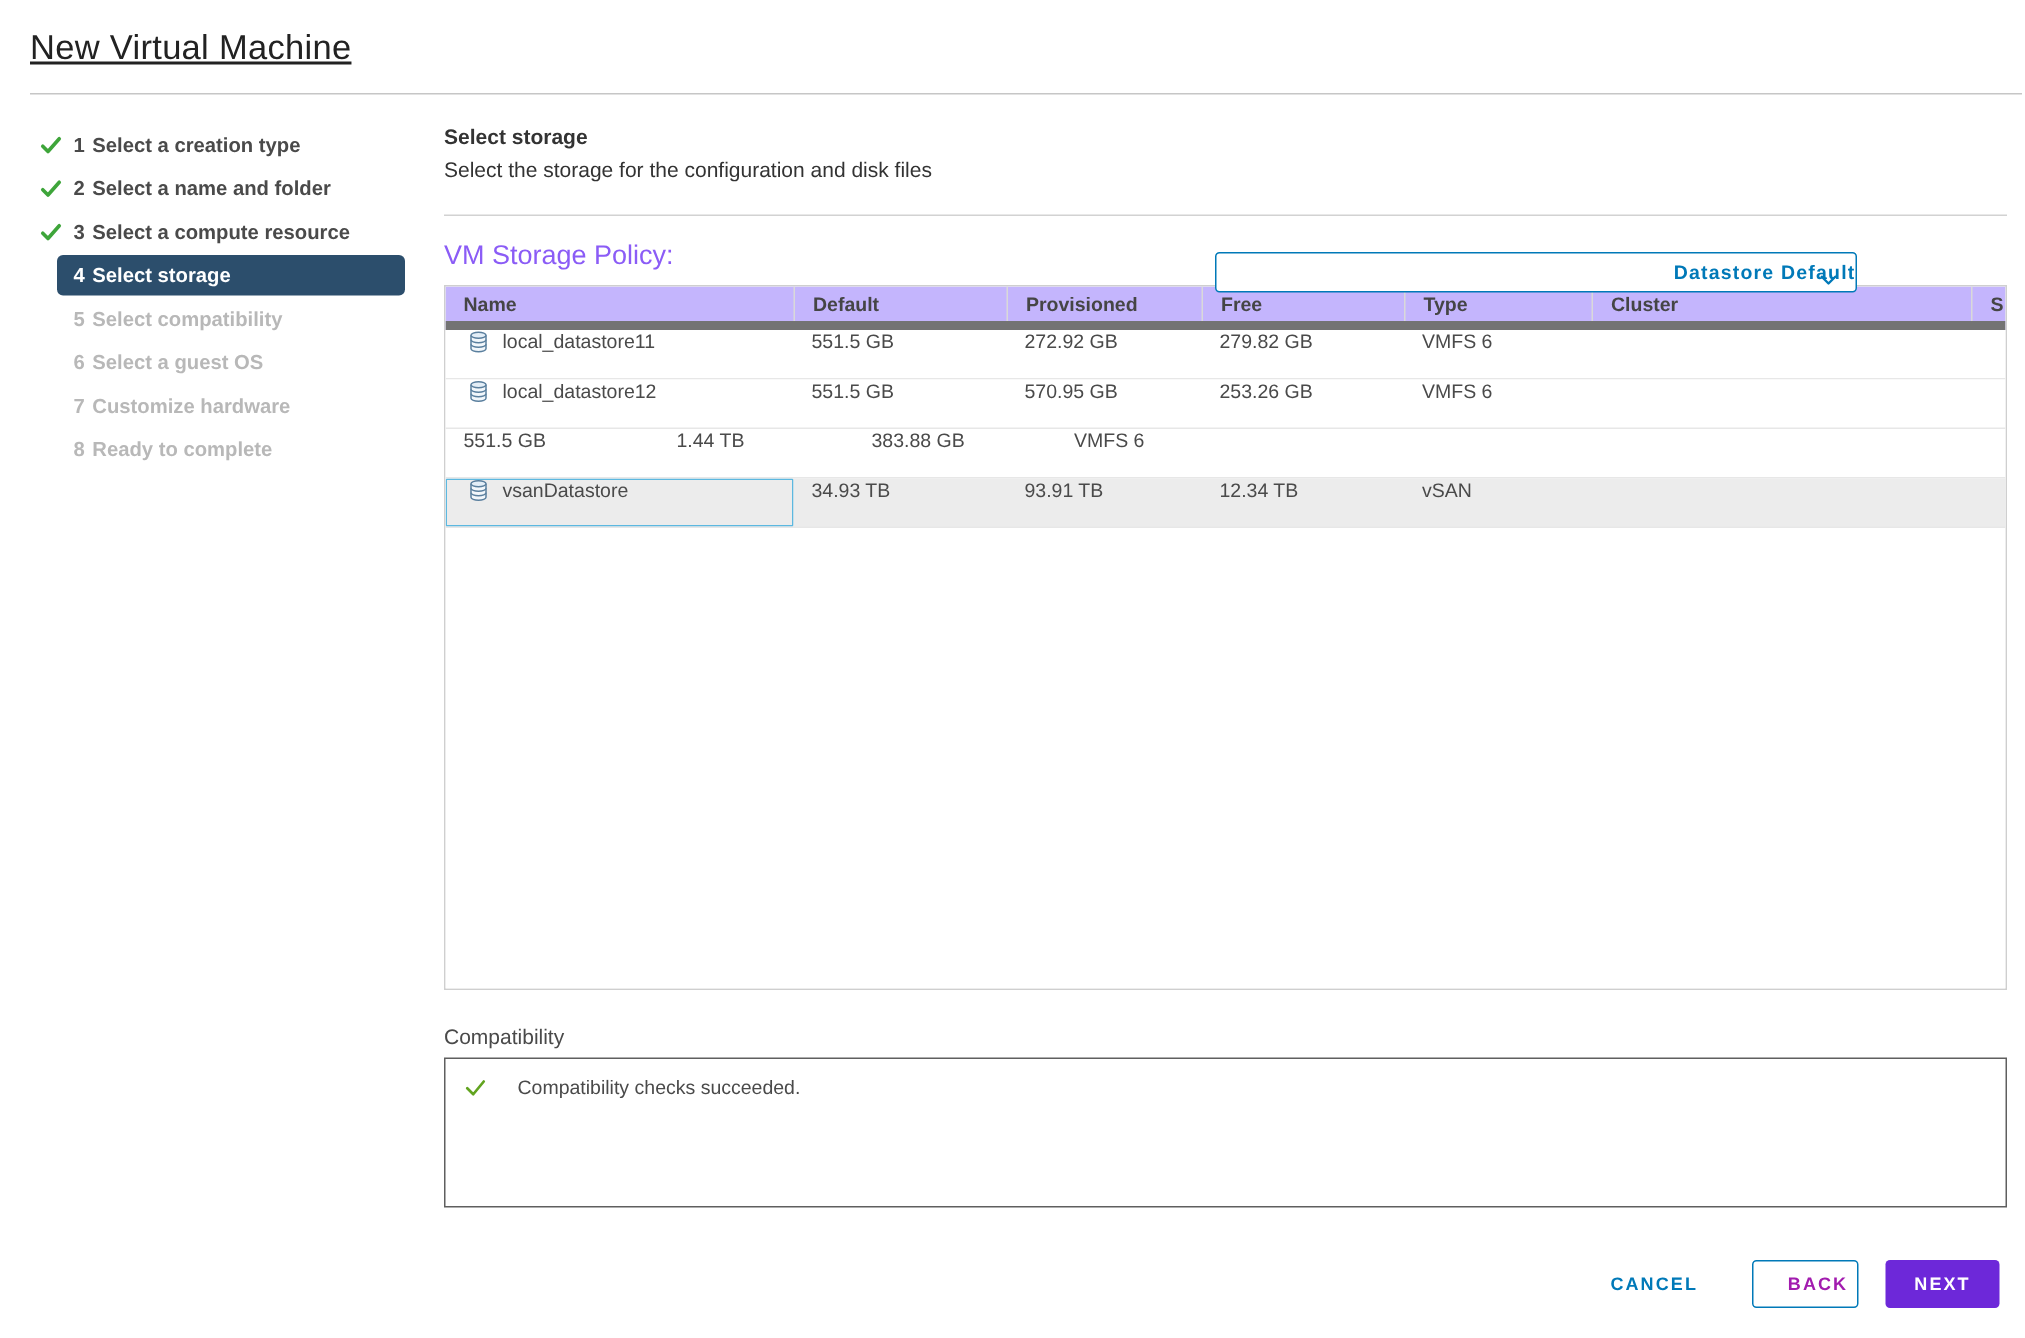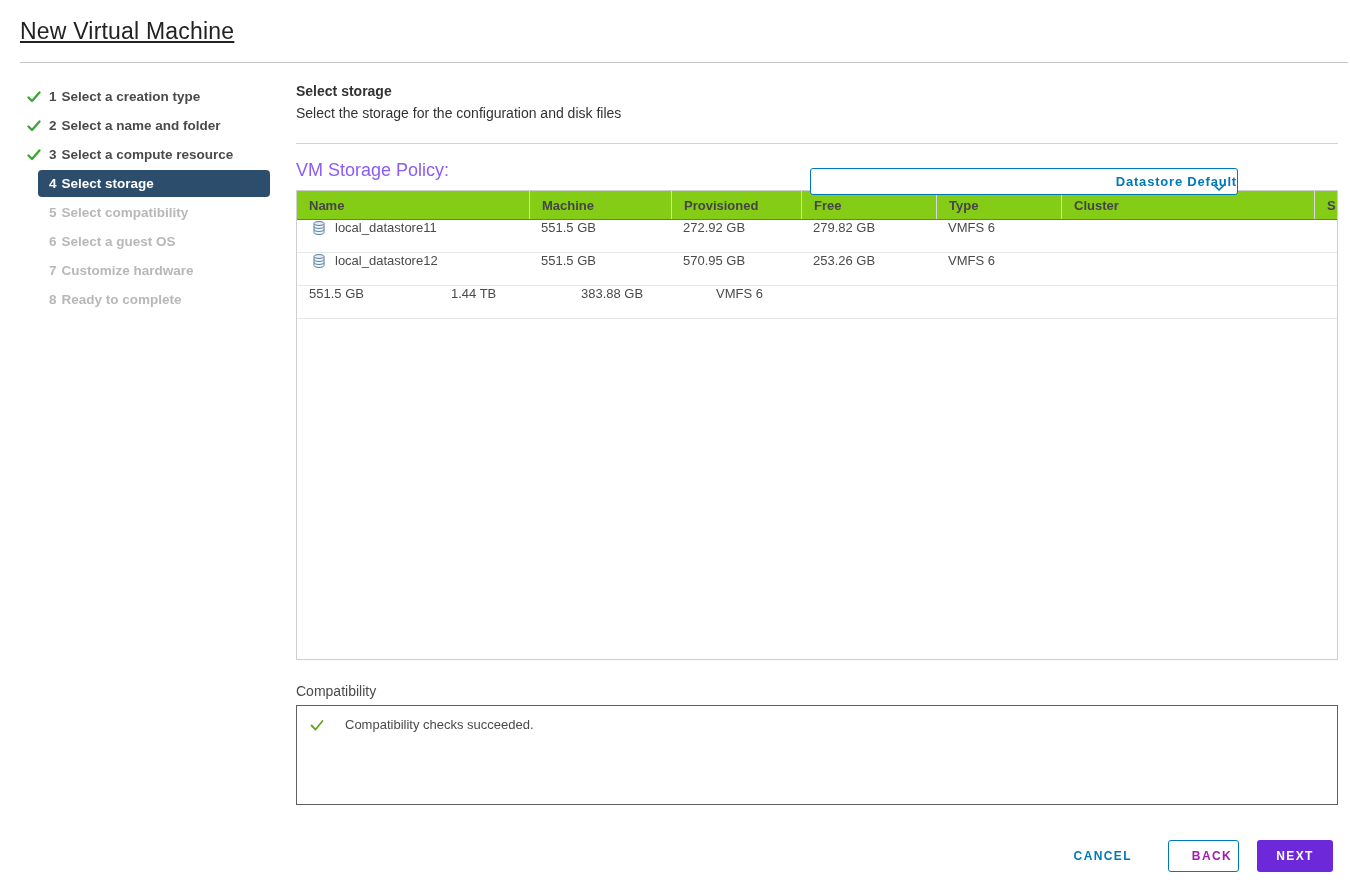--- a/index.html
+++ b/index.html
@@ -26,21 +26,21 @@
   .content-rule { height:1px; background:#d2d2d2; margin-top:21px; }
 
   .policy-row { display:flex; align-items:center; margin-top:13px; height:27px; }
   .policy-label { font-size:18px; color:#8b5cf6; }
   .policy-select { margin-left:auto; margin-right:100px; width:428px; height:27px; border:1px solid #0079b8; border-radius:3px; background:#fff; position:relative; display:flex; align-items:center; justify-content:flex-end; cursor:pointer;margin-top:22px; }
   .policy-value { font-size:13px; font-weight:600; color:#0079b8; letter-spacing:0.8px; }
   .policy-chevron { position:absolute; right:12px; top:9px; width:12px; height:8px; }
 
   
   .ds-table { margin-top:6px; height:470px; border:1px solid #cfcfcf; display:flex; flex-direction:column; overflow:hidden; }
-  .thead { display:flex; height:29px; background:#84cc16; border-bottom:1px solid #737373; flex:none; }
+  .thead { display:flex; height:29px; background:#c4b5fd; border-bottom:6px solid #737373; flex:none; }
   .th { display:flex; align-items:center; padding-left:12px; font-size:13px; font-weight:600; color:#454545; border-left:1px solid #d9d9d9; overflow:hidden; white-space:nowrap; }
   .th:first-child { border-left:none; }
   .tbody { flex:1; background:#fff; }
   .tr { display:flex; height:33px; border-bottom:1px solid #e7e7e7; background:#fff; cursor:pointer; }
   .tr.selected { background:#ececec; }
   .td { display:flex; padding-left:12px; font-size:13px; color:#4a4a4a; overflow:hidden; white-space:nowrap; }
   .td.name { padding-left:14px; }
   .tr.selected .td.name { box-shadow:inset 0 0 0 1px #5cb8e0; border-radius:1px; }
   .ds-icon { width:16px; height:16px; margin-right:8px; flex:none; }
   .c0 { width:232px; } .c1 { width:142px; } .c2 { width:130px; } .c3 { width:135px; } .c4 { width:125px; } .c5 { width:253px; } .c6 { flex:1; }
@@ -127,21 +127,21 @@
         <span class="policy-value">Datastore Default</span>
         <span class="policy-chevron"><svg viewBox="0 0 12 8" width="12" height="8">
               <path d="M1.5 1.5 L6 6 L10.5 1.5" stroke="#0079b8" stroke-width="1.6" fill="none" stroke-linecap="round" stroke-linejoin="round"></path>
             </svg></span>
       </div>
     </div>
 
     <div class="ds-table">
       <div class="thead">
         <div class="th c0">Name</div>
-        <div class="th c1">Machine</div>
+        <div class="th c1">Default</div>
         <div class="th c2">Provisioned</div>
         <div class="th c3">Free</div>
         <div class="th c4">Type</div>
         <div class="th c5">Cluster</div>
         <div class="th c6">S</div>
       </div>
       <div class="tbody">
 
         <div class="tr">
           <div class="td name c0">
@@ -181,20 +181,37 @@
 
         <div class="tr">
           <div class="td c1">551.5 GB</div>
           <div class="td c2">1.44 TB</div>
           <div class="td c3">383.88 GB</div>
           <div class="td c4">VMFS 6</div>
           <div class="td c5"></div>
           <div class="td c6"></div>
         </div>
 
+        <div class="tr selected">
+          <div class="td name c0">
+            <span class="ds-icon"><svg viewBox="0 0 16 16" width="16" height="16">
+                  <path d="M3 3.5 v9 a5 2 0 0 0 10 0 v-9" fill="#f2f7fb" stroke="#5a7f9e" stroke-width="1"></path>
+                  <ellipse cx="8" cy="3.5" rx="5" ry="2" fill="#e3eef7" stroke="#5a7f9e" stroke-width="1"></ellipse>
+                  <path d="M3 6.5 a5 2 0 0 0 10 0" fill="none" stroke="#5a7f9e" stroke-width="1"></path>
+                  <path d="M3 9.5 a5 2 0 0 0 10 0" fill="none" stroke="#5a7f9e" stroke-width="1"></path>
+                </svg></span>
+            <span>vsanDatastore</span>
+          </div>
+          <div class="td c1">34.93 TB</div>
+          <div class="td c2">93.91 TB</div>
+          <div class="td c3">12.34 TB</div>
+          <div class="td c4">vSAN</div>
+          <div class="td c5"></div>
+          <div class="td c6"></div>
+        </div>
 
       </div>
     </div>
 
     <div class="compat-label">Compatibility</div>
     <div class="compat-box">
       <span class="compat-check"><svg viewBox="0 0 16 16" width="16" height="16">
             <path d="M2.5 8.5 L6.5 12.5 L13.5 4" stroke="#62a420" stroke-width="1.8" fill="none" stroke-linecap="round" stroke-linejoin="round"></path>
           </svg></span>
       <span class="compat-msg">Compatibility checks succeeded.</span>

